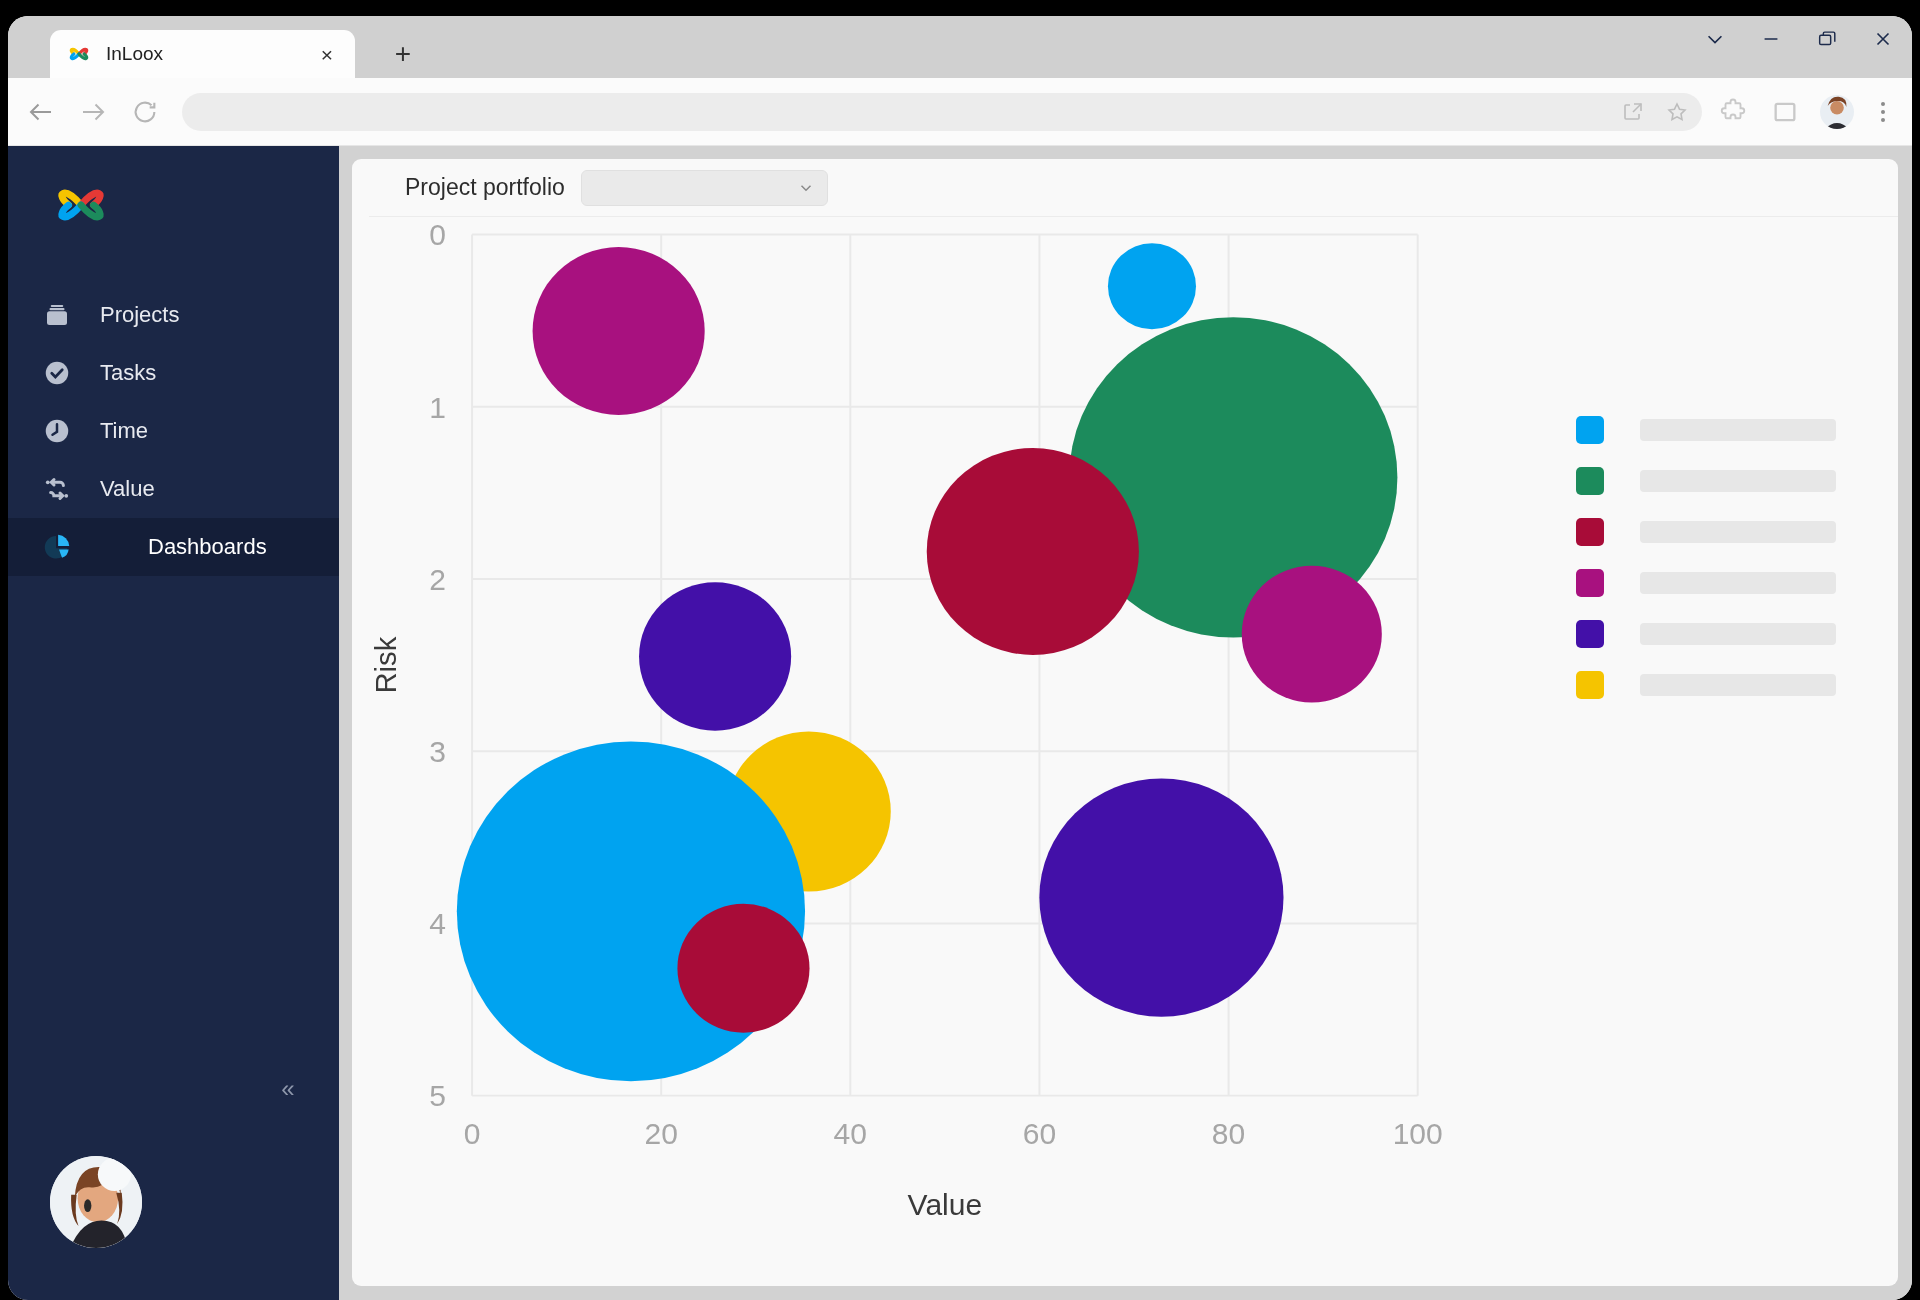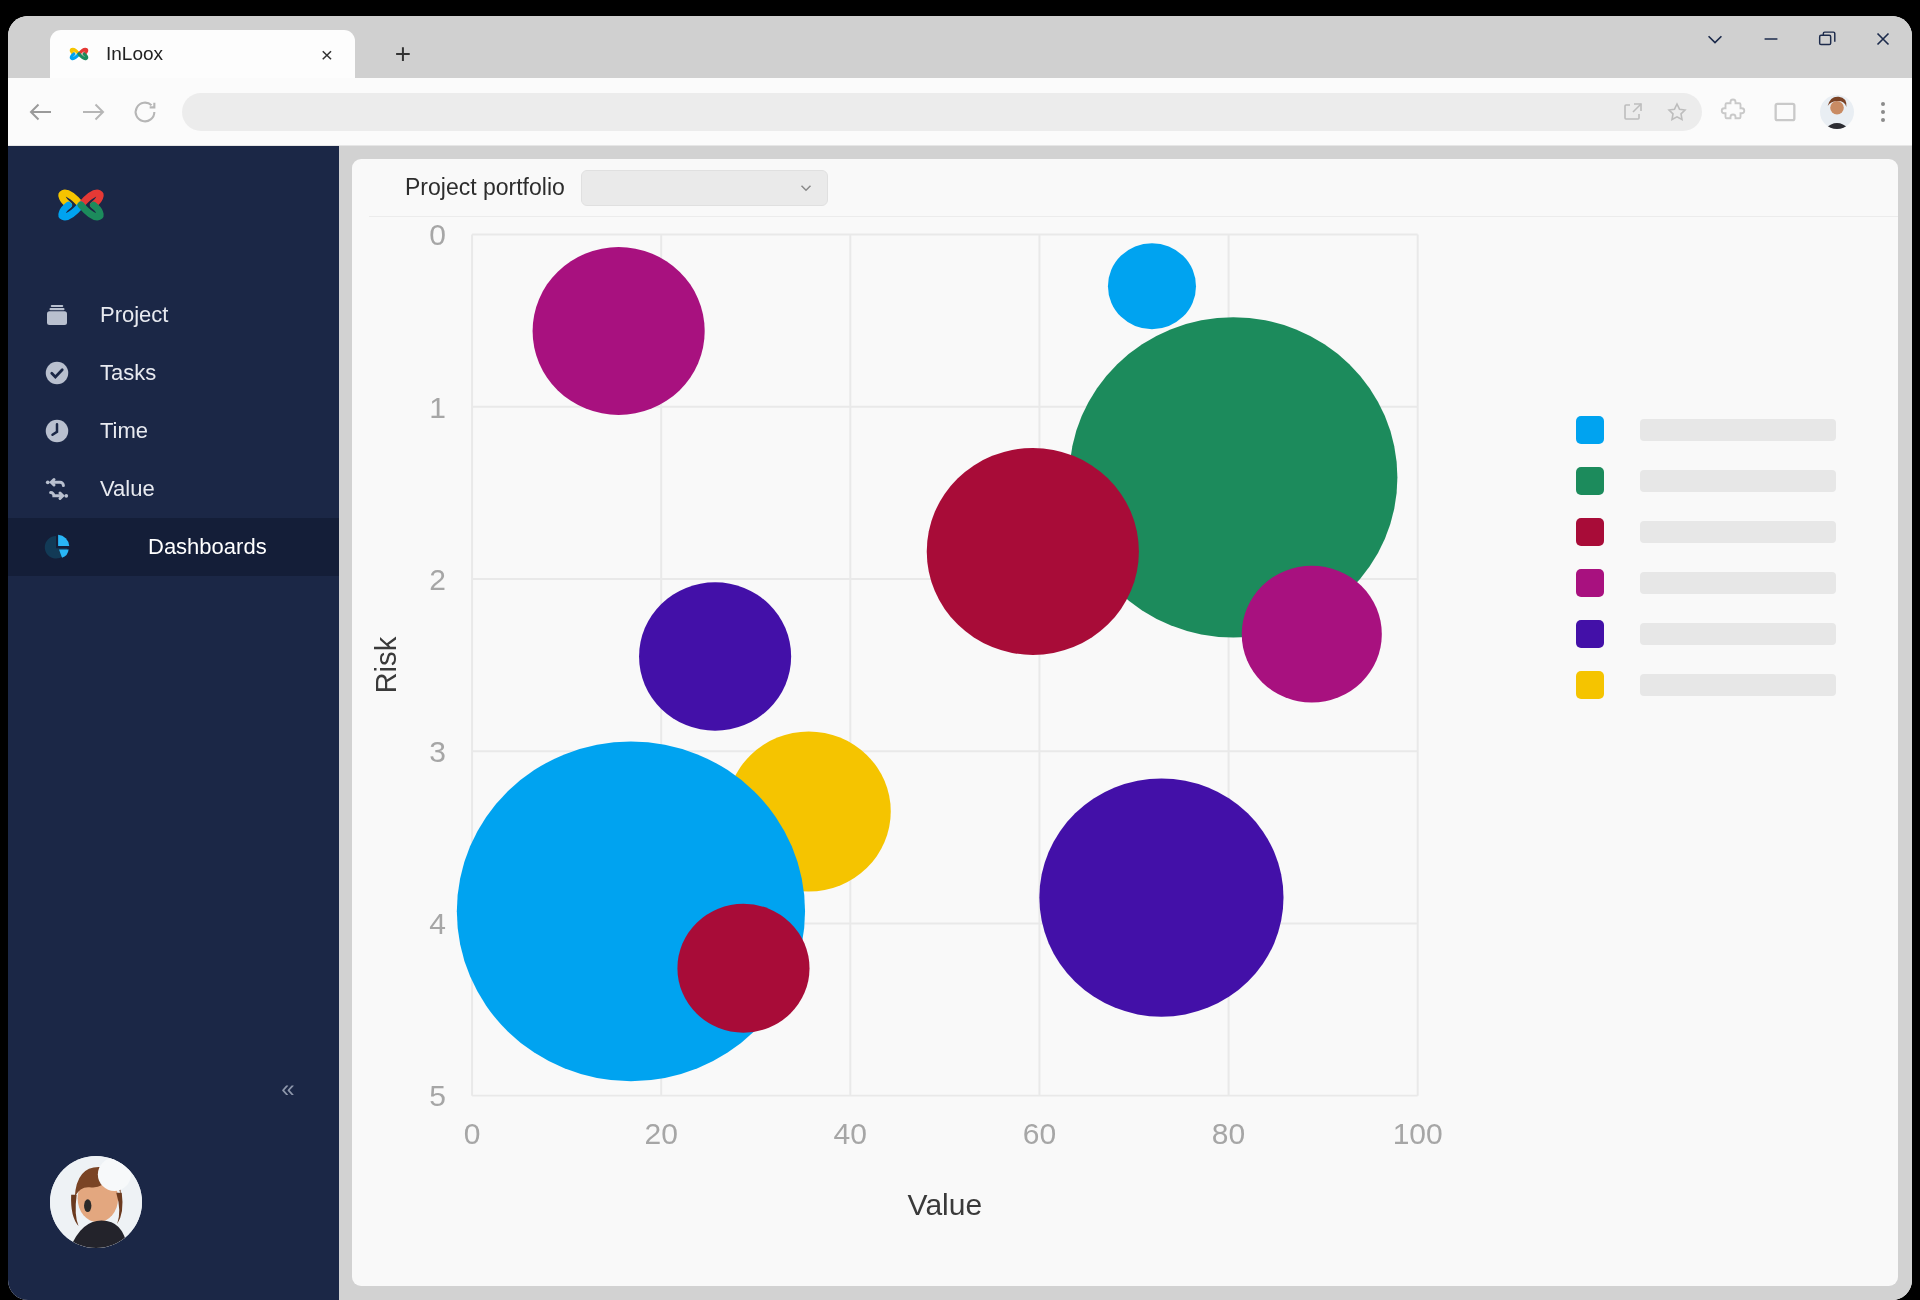--- a/index.html
+++ b/index.html
@@ -289,21 +289,21 @@
     <div class="nav">
 
       <div class="nav-item">
         <span class="nav-icon">
           <svg width="30" height="30" viewBox="0 0 24 24" fill="currentColor">
             <rect x="4" y="9" width="16" height="11" rx="2"></rect>
             <rect x="6" y="6.4" width="12" height="1.7" rx="0.8"></rect>
             <rect x="7" y="4" width="10" height="1.6" rx="0.8"></rect>
           </svg>
         </span>
-        <span class="nav-label">Project</span>
+        <span class="nav-label">Projects</span>
       </div>
 
       <div class="nav-item">
         <span class="nav-icon">
           <svg width="30" height="30" viewBox="0 0 24 24">
             <circle cx="12" cy="12" r="9" fill="currentColor"></circle>
             <path d="M7.8 12.2 l2.9 3 l5.5 -5.8" fill="none" stroke="#1b2746" stroke-width="2.2" stroke-linecap="round"></path>
           </svg>
         </span>
         <span class="nav-label">Tasks</span>

